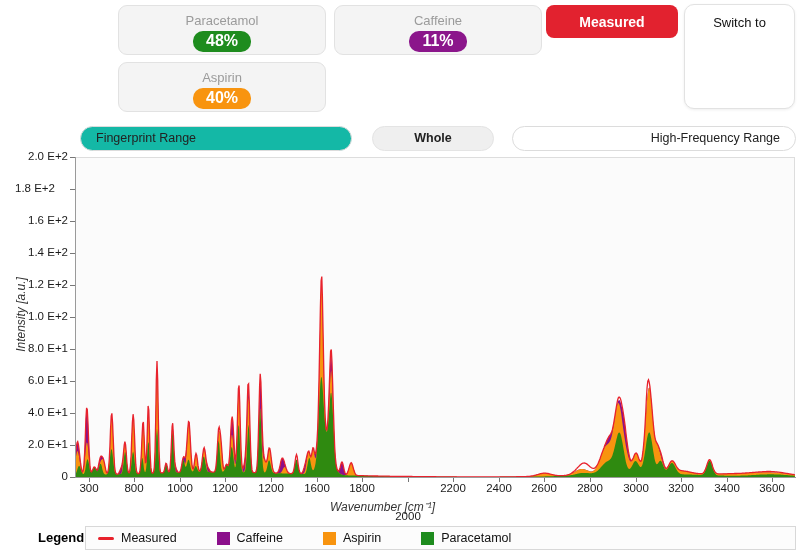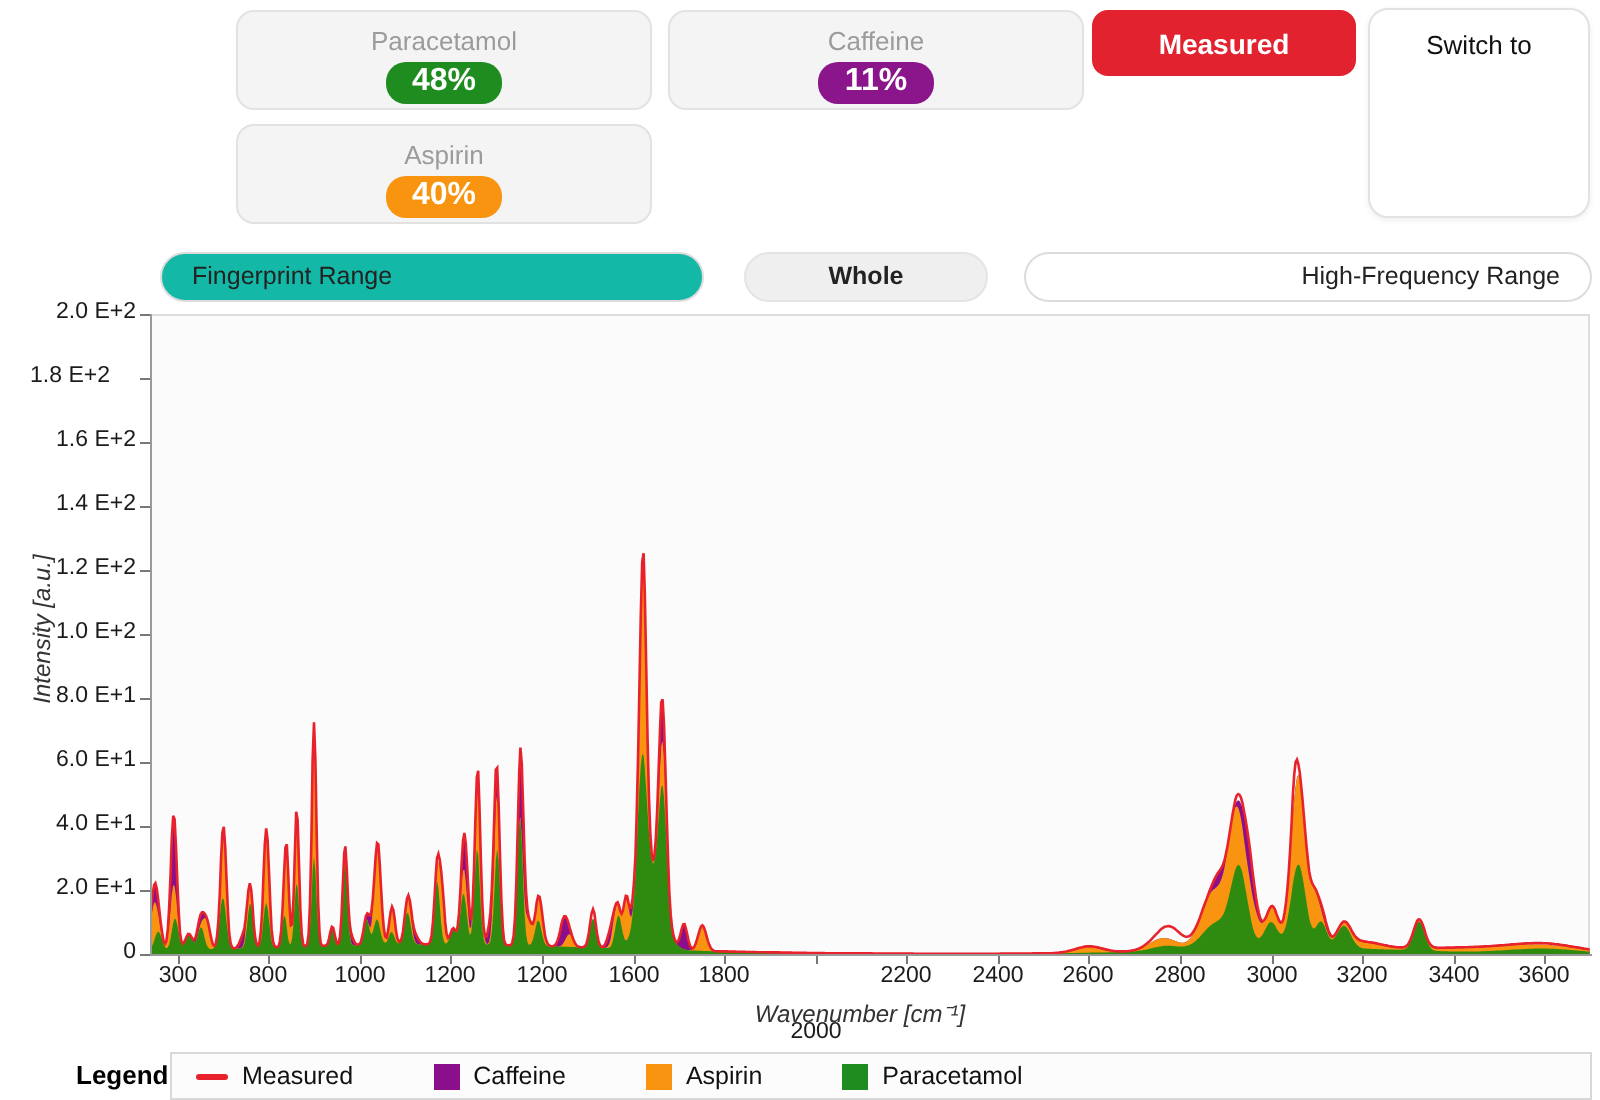--- a/index.html
+++ b/index.html
@@ -43,21 +43,21 @@
            border-top:1px solid #ddd;border-right:1px solid #ddd;}
   .plot-svg{left:75px;top:157px;width:720px;height:320px;}
   .axis-y{left:75px;top:157px;width:1px;height:321px;background:#9a9a9a;}
   .axis-x{left:75px;top:477px;width:721px;height:1px;background:#9a9a9a;}
   .ytick-label{position:absolute;left:2px;width:66px;text-align:right;font-size:11.5px;color:#1b1b1b;}
   .ytick-mark{position:absolute;left:70px;width:5px;height:1px;background:#777;}
   .xtick-label{position:absolute;top:482px;width:46px;text-align:center;font-size:11.5px;color:#1b1b1b;}
   .xtick-mark{position:absolute;top:478px;width:1px;height:4px;background:#777;}
   .y-title{left:14px;top:382px;width:135px;transform-origin:0 0;transform:rotate(-90deg);
            font-style:italic;font-size:12px;color:#333;text-align:center;}
-  .x-title{left:330px;top:498px;width:200px;text-align:center;font-style:italic;font-size:12px;color:#333;}
+  .x-title{left:330px;top:498px;width:200px;text-align:left;font-style:italic;font-size:12px;color:#333;}
 
   
   .legend-label{left:38px;top:530px;font-weight:bold;font-size:13px;color:#000;}
   .legend-box{left:85px;top:526px;width:711px;height:24px;background:#fcfcfc;border:1px solid #d8d8d8;
               display:flex;align-items:center;padding-left:12px;gap:40px;}
   .legend-item{display:flex;align-items:center;gap:7px;font-size:12.5px;color:#111;}
   .mk-line{width:16px;height:3px;border-radius:2px;}
   .mk-square{width:13px;height:13px;}
 </style>
 </head>

